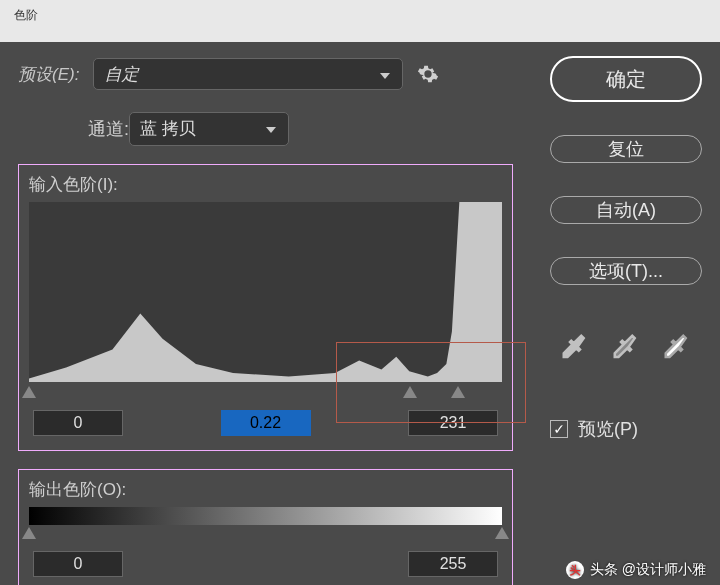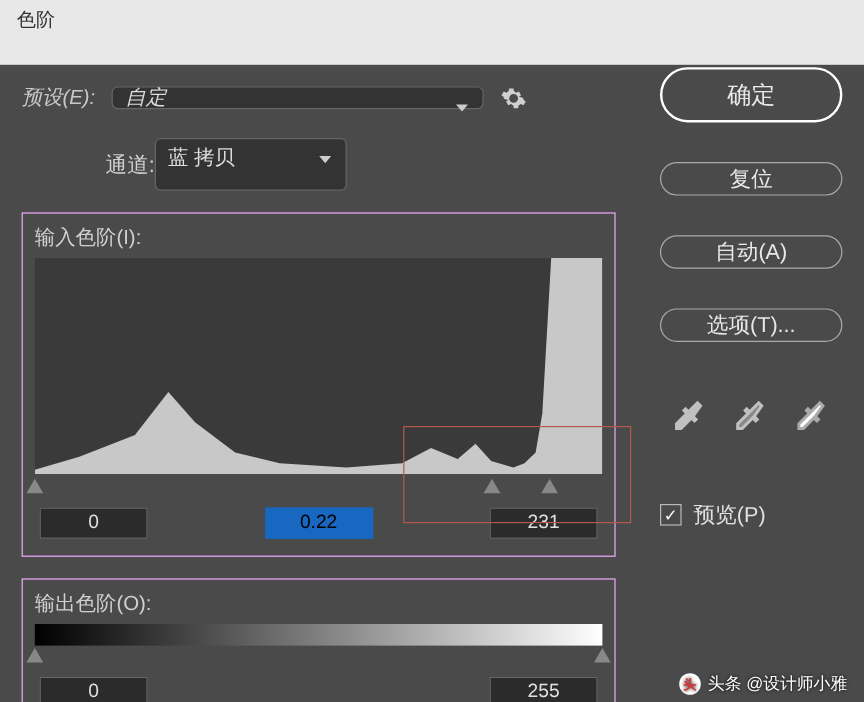--- a/index.html
+++ b/index.html
@@ -1,36 +1,36 @@
 <!DOCTYPE html>
 <html><head>
 <meta charset="utf-8">
 <style>
 * { box-sizing: border-box; margin: 0; padding: 0; font-family: "Microsoft YaHei", sans-serif; }
 body { width: 720px; height: 585px; background: #4a4a4a; overflow: hidden; position: relative; }
-.title-bar { background: #e8e8e8; height: 54px; padding: 7px 14px; color: #333; font-size: 16px; }
+.title-bar { background: #e8e8e8; height: 42px; padding: 7px 14px; color: #333; font-size: 12px; }
 .dialog { padding: 16px 18px; color: #d0d0d0; }
 .top-row { display: flex; align-items: center; gap: 14px; margin-bottom: 22px; font-style: italic; }
 .top-row label { font-size: 17px; color: #c8c8c8; }
-.preset-select { flex: 1; max-width: 310px; background: #333; border: 1px solid #666; color: #ddd; height: 19px; padding: 4px 10px; font-size: 17px; border-radius: 5px; position: relative; display:flex; align-items:center; }
+.preset-select { flex: 1; max-width: 310px; background: #333; border: 1px solid #666; color: #ddd; height: 32px; padding: 4px 10px; font-size: 17px; border-radius: 5px; position: relative; display:flex; align-items:center; }
 .preset-select::after { content:""; position:absolute; right:12px; top:14px; border-left:5px solid transparent; border-right:5px solid transparent; border-top:6px solid #ccc; }
 .gear-icon { width: 22px; height: 22px; color: #d0d0d0; }
 .gear-icon svg { width:100%; height:100%; }
 .right-col { position: absolute; right: 18px; top: 56px; width: 152px; display: flex; flex-direction: column; gap: 33px; }
 .btn { background: #4a4a4a; border: 1.5px solid #aaa; border-radius: 24px; color: #e8e8e8; height: 28px; font-size: 18px; cursor: pointer; }
 .btn-primary { border: 2px solid #fff; border-radius: 26px; height: 46px; font-size: 20px; }
 .eyedroppers { display: flex; justify-content: space-around; margin-top: 14px; }
 .eyedropper { width: 30px; height: 30px; color: #c0c0c0; cursor:pointer; }
 .eyedropper svg { width:100%; height:100%; }
 .preview-row { display: flex; align-items: center; gap: 10px; margin-top: 22px; font-size: 18px; color:#e0e0e0; }
 .checkbox { width: 18px; height: 18px; background: #4a4a4a; border: 1.5px solid #bbb; display: flex; align-items: center; justify-content: center; color: #fff; font-size: 14px; cursor:pointer; }
 .main-col { width: 495px; }
 .channel-row { display: flex; align-items: center; margin-left: 70px; margin-bottom: 18px; }
 .channel-row label { font-size: 18px; color: #d0d0d0; }
-.channel-select { width: 160px; background: #333; border: 1px solid #666; color: #ddd; height: 44px; padding: 4px 10px; font-size: 17px; border-radius: 5px; position:relative; }
+.channel-select { width: 160px; background: #333; border: 1px solid #666; color: #ddd; height: 34px; padding: 4px 10px; font-size: 17px; border-radius: 5px; position:relative; }
 .channel-select::after { content:""; position:absolute; right:12px; top:14px; border-left:5px solid transparent; border-right:5px solid transparent; border-top:6px solid #ccc; }
 .section-box { border: 1px solid #f0abfc; padding: 8px 10px 14px 10px; margin-bottom: 18px; }
 .section-label { font-size: 17px; color: #d0d0d0; margin-bottom: 6px; }
 .histogram-area { position: relative; height: 180px; background: #3a3a3a; margin-bottom: 6px; }
 .histogram-svg { width: 100%; height: 100%; display:block; }
 .highlight-rect { position: absolute; border: 1.5px solid #b55a4a; }
 .slider-track { position: relative; height: 14px; }
 .slider-handle { position:absolute; top:-2px; width:0; height:0; border-left:7px solid transparent; border-right:7px solid transparent; border-bottom:12px solid #888; margin-left:-7px; cursor:pointer; }
 .value-row { display: flex; justify-content: space-between; margin-top: 8px; padding: 0 4px; }
 .val-input { width: 90px; height: 26px; background: #2b2b2b; border: 1px solid #666; color: #e0e0e0; text-align: center; font-size: 16px; }

